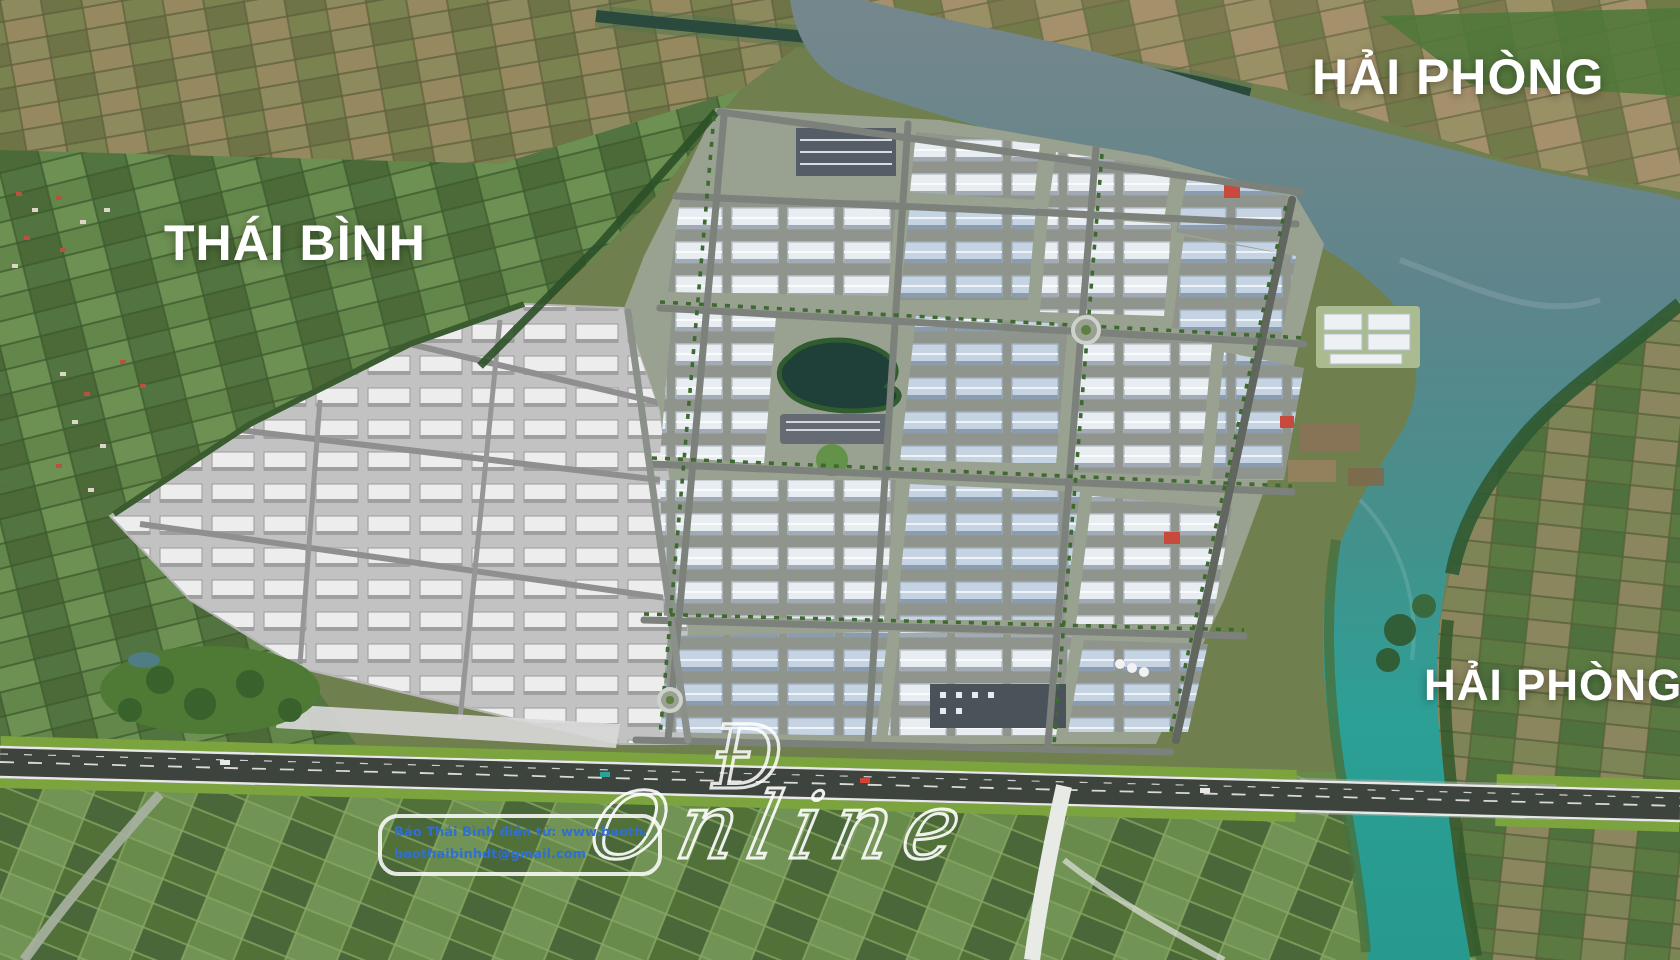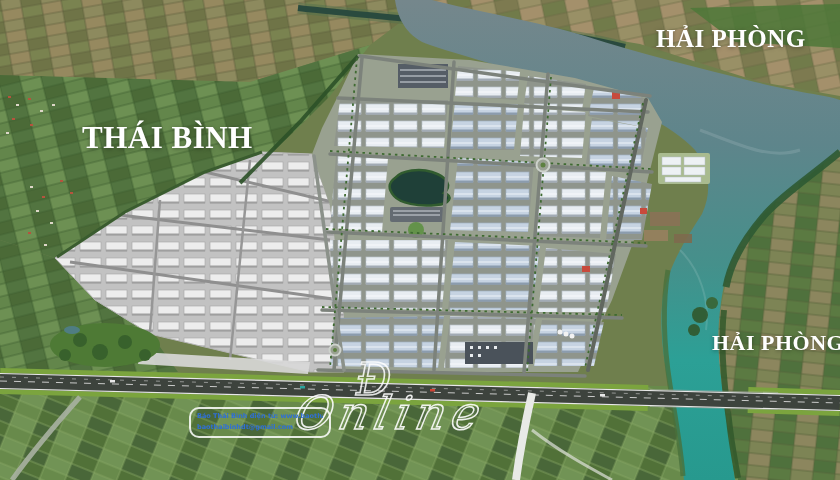--- a/index.html
+++ b/index.html
@@ -1,20 +1,20 @@
 <!DOCTYPE html>
 <html><head>
 <meta charset="utf-8">
 <style>
   html,body{margin:0;padding:0;background:#222}
   .stage{position:relative;width:840px;height:480px;overflow:hidden;font-family:"DejaVu Sans",sans-serif}
   .stage svg{position:absolute;left:0;top:0}
-  .lbl{position:absolute;color:#fff;font-family:Liberation Serif, serif;font-weight:600;
+  .lbl{position:absolute;color:#fff;font-family:Liberation Sans, sans-serif;font-weight:600;
        text-shadow:0 1px 4px rgba(0,0,0,.35);letter-spacing:.5px;white-space:nowrap}
-  #lbl-tb{left:82px;top:120px;font-size:31px}
+  #lbl-tb{left:82px;top:108px;font-size:25px}
   #lbl-hp1{left:656px;top:25px;font-size:25px}
   #lbl-hp2{left:712px;top:330px;font-size:22px}
   #lbl-road{left:376px;top:372px;font-size:24px}
   .wm{position:absolute;font-family:"DejaVu Serif",serif;font-style:italic;white-space:nowrap}
   #wm-btb{left:178px;top:282px;font-size:138px;line-height:1;letter-spacing:-10px;
           -webkit-text-stroke:2.5px rgba(255,255,255,.88);color:rgba(255,255,255,.06)}
   #wm-d{left:356px;top:358px;font-size:44px;line-height:1;
         -webkit-text-stroke:1.6px rgba(255,255,255,.85);color:transparent}
   #wm-online{left:296px;top:390px;font-size:46px;line-height:1;letter-spacing:6px;transform:skewX(-12deg);
              -webkit-text-stroke:1.5px rgba(255,255,255,.9);color:rgba(255,255,255,.05)}

